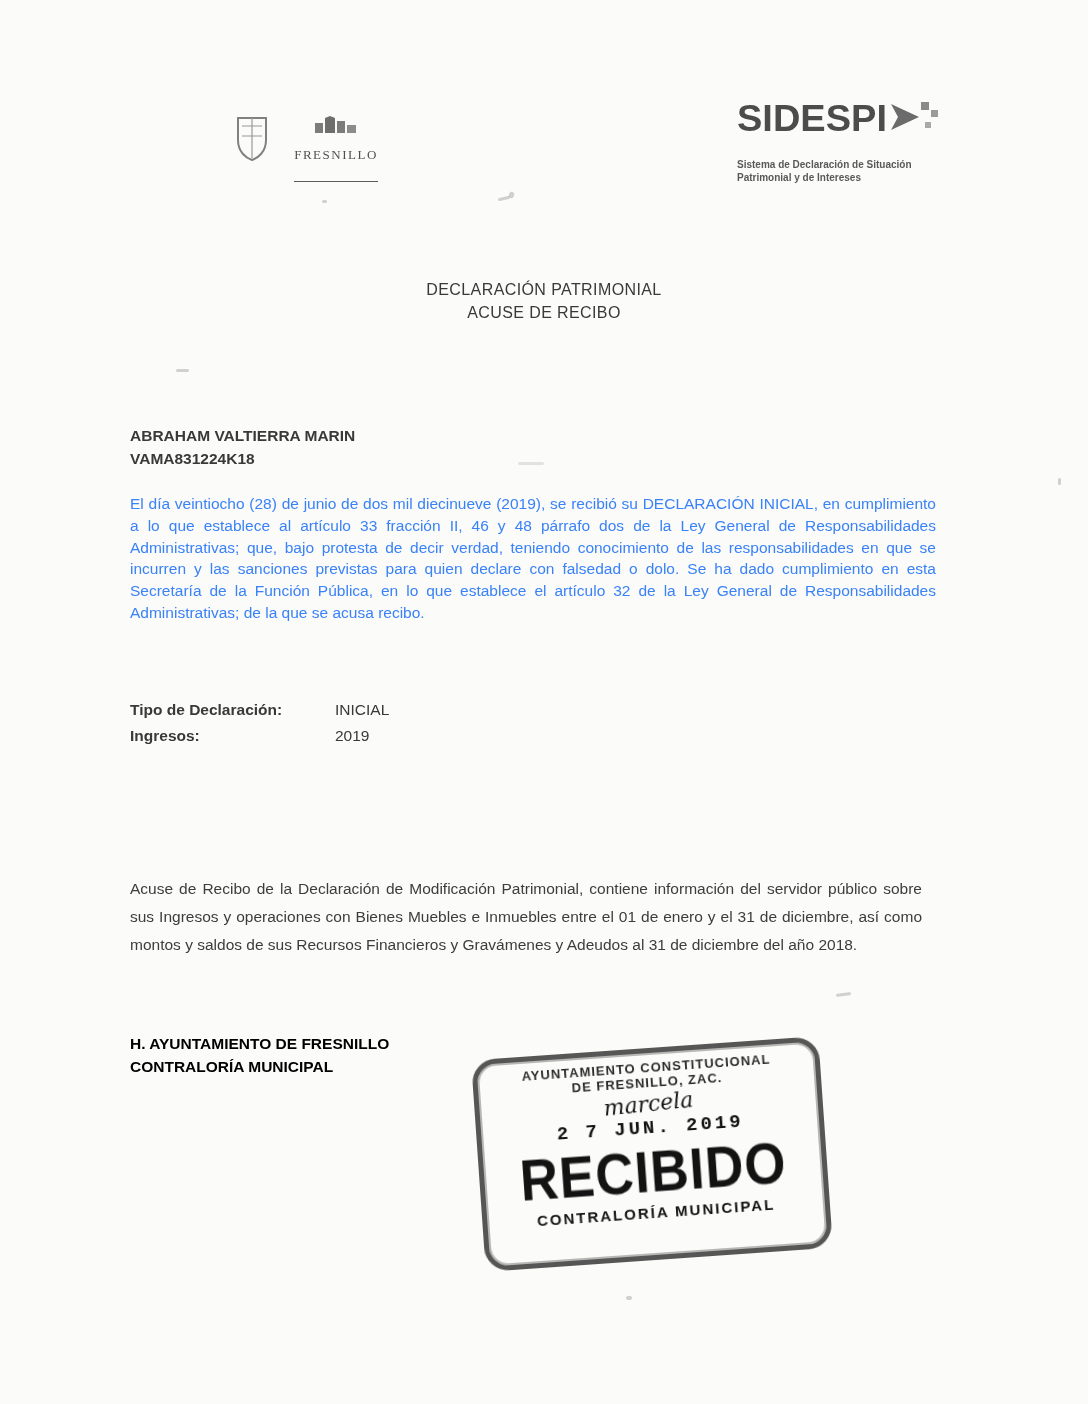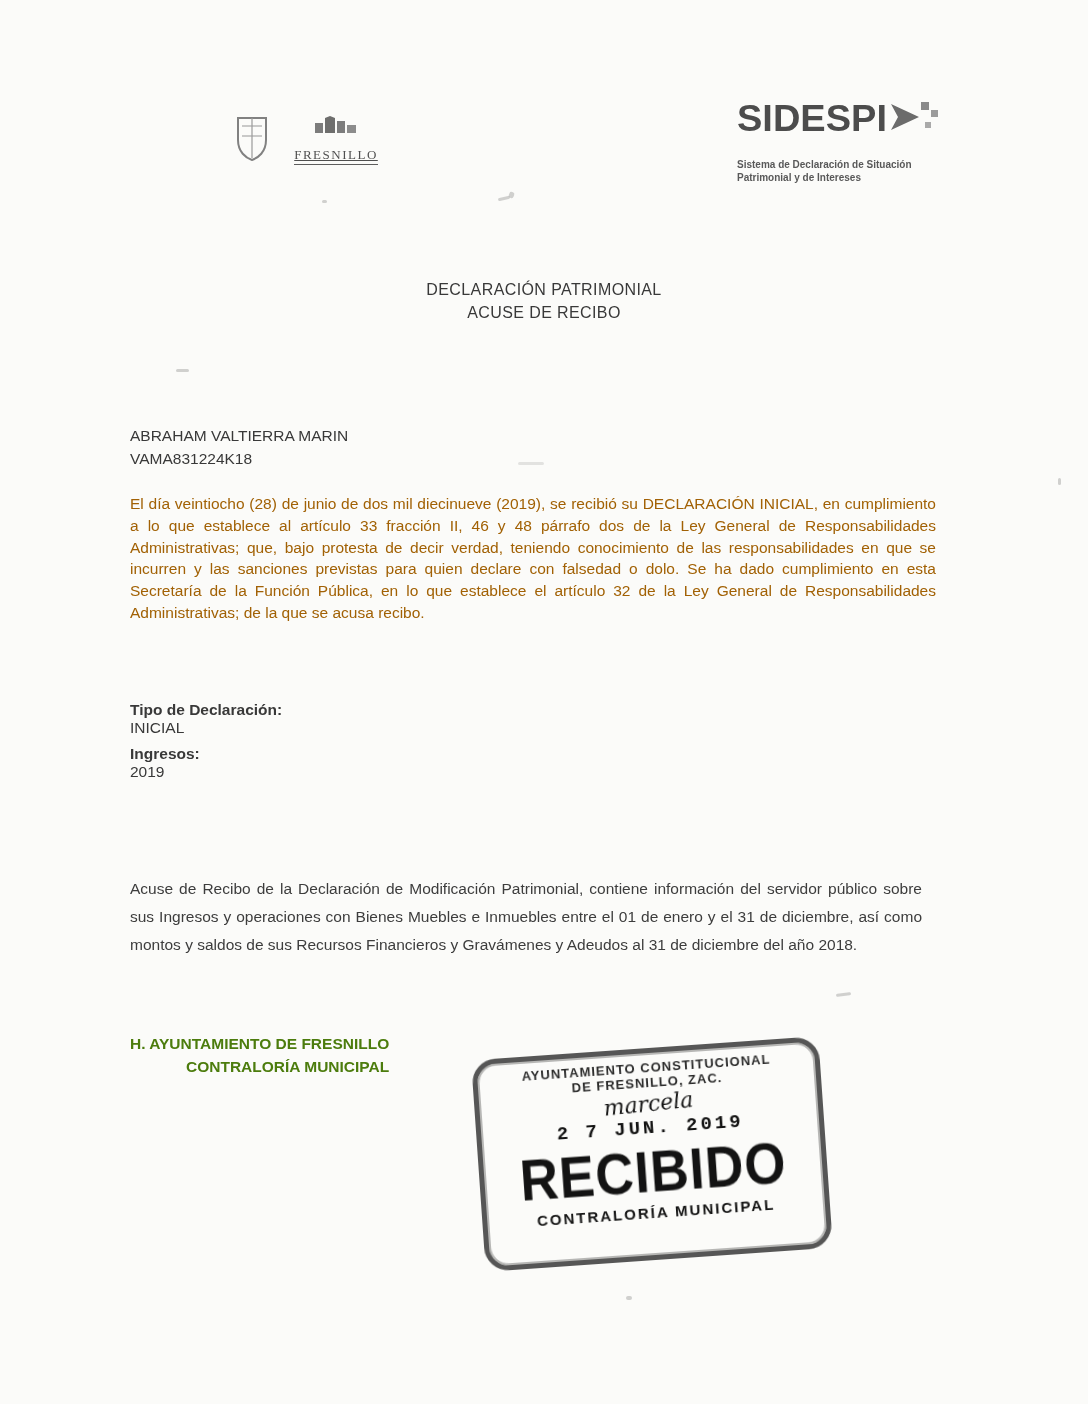--- a/index.html
+++ b/index.html
@@ -6,48 +6,48 @@
   html,body{margin:0;padding:0;}
   body{background:#d8d8d8;}
   .page{position:relative;width:1088px;height:1404px;margin:0 auto;background:#fbfbf9;overflow:hidden;
         font-family:"Liberation Sans","DejaVu Sans",sans-serif;color:#3b3b3b;}
   .scan{position:absolute;inset:0;filter:blur(.25px) contrast(1.02);}
 
   
   .crest{position:absolute;left:233px;top:114px;opacity:.75;}
   .fres-logo{position:absolute;left:288px;top:116px;width:96px;text-align:center;opacity:.85;}
   .fres-name{display:inline-block;font-family:"Liberation Serif","DejaVu Serif",serif;font-size:13px;
-             letter-spacing:1.5px;color:#333;border-bottom:1.5px solid #444;padding-bottom:1px;margin-top:10px;text-decoration:underline;}
+             letter-spacing:1.5px;color:#333;border-bottom:1.5px solid #444;padding-bottom:18px;margin-top:10px;}
   .sidespi{position:absolute;left:737px;top:98px;width:250px;}
   .sidespi-row{display:flex;align-items:flex-start;}
   .sidespi-title{font-size:38px;font-weight:bold;color:#4d4d4d;letter-spacing:0;transform:scaleY(.95);}
   .sidespi-sub{margin-top:17px;font-size:10px;font-weight:bold;color:#5a5a5a;line-height:13px;}
 
   
   .doc-title{position:absolute;left:0;top:278px;width:100%;text-align:center;font-size:16px;
              line-height:23px;color:#3a3a3a;letter-spacing:.4px;}
 
   
-  .recipient{position:absolute;left:130px;top:424px;font-weight:normal;font-size:15.5px;line-height:23px;color:#3a3a3a;}
+  .recipient{position:absolute;left:130px;top:424px;font-weight:bold;font-size:15.5px;line-height:23px;color:#3a3a3a;}
 
   
   .body-par{position:absolute;left:130px;top:493px;width:806px;font-size:15.5px;line-height:21.8px;
-            text-align:justify;color:#a16207;}
+            text-align:justify;color:#3b82f6;}
 
   
   .fields{position:absolute;left:130px;top:701px;font-size:15.5px;color:#3a3a3a;}
-  .field-row{display:flex;margin-bottom:8px;flex-direction:column;}
+  .field-row{display:flex;margin-bottom:8px;}
   .field-label{width:205px;font-weight:bold;flex:0 0 auto;}
 
   
   .note-par{position:absolute;left:130px;top:875px;width:792px;font-size:15.5px;line-height:28px;
             text-align:justify;color:#3e3e3e;}
 
   
-  .footer{position:absolute;left:130px;top:1032px;font-weight:bold;font-size:15.5px;line-height:23px;color:#4d7c0f;text-align:right;}
+  .footer{position:absolute;left:130px;top:1032px;font-weight:bold;font-size:15.5px;line-height:23px;color:#000000;}
 
   
   .stamp{position:absolute;left:478px;top:1048px;width:348px;height:212px;transform:rotate(-4deg);
          border:5px solid rgba(25,25,25,.72);border-radius:24px;
          box-shadow:inset 0 0 0 2px rgba(25,25,25,.30);
          text-align:center;filter:blur(.7px);color:#151515;padding-top:7px;}
   .stamp-l1{font-size:13px;font-weight:bold;letter-spacing:1px;opacity:.9;}
   .stamp-l2{font-size:13px;font-weight:bold;letter-spacing:1px;opacity:.9;}
   .stamp-hand{font-family:"DejaVu Serif","Liberation Serif",serif;font-style:italic;font-size:22px;
               transform:rotate(-2deg);margin-top:1px;}

